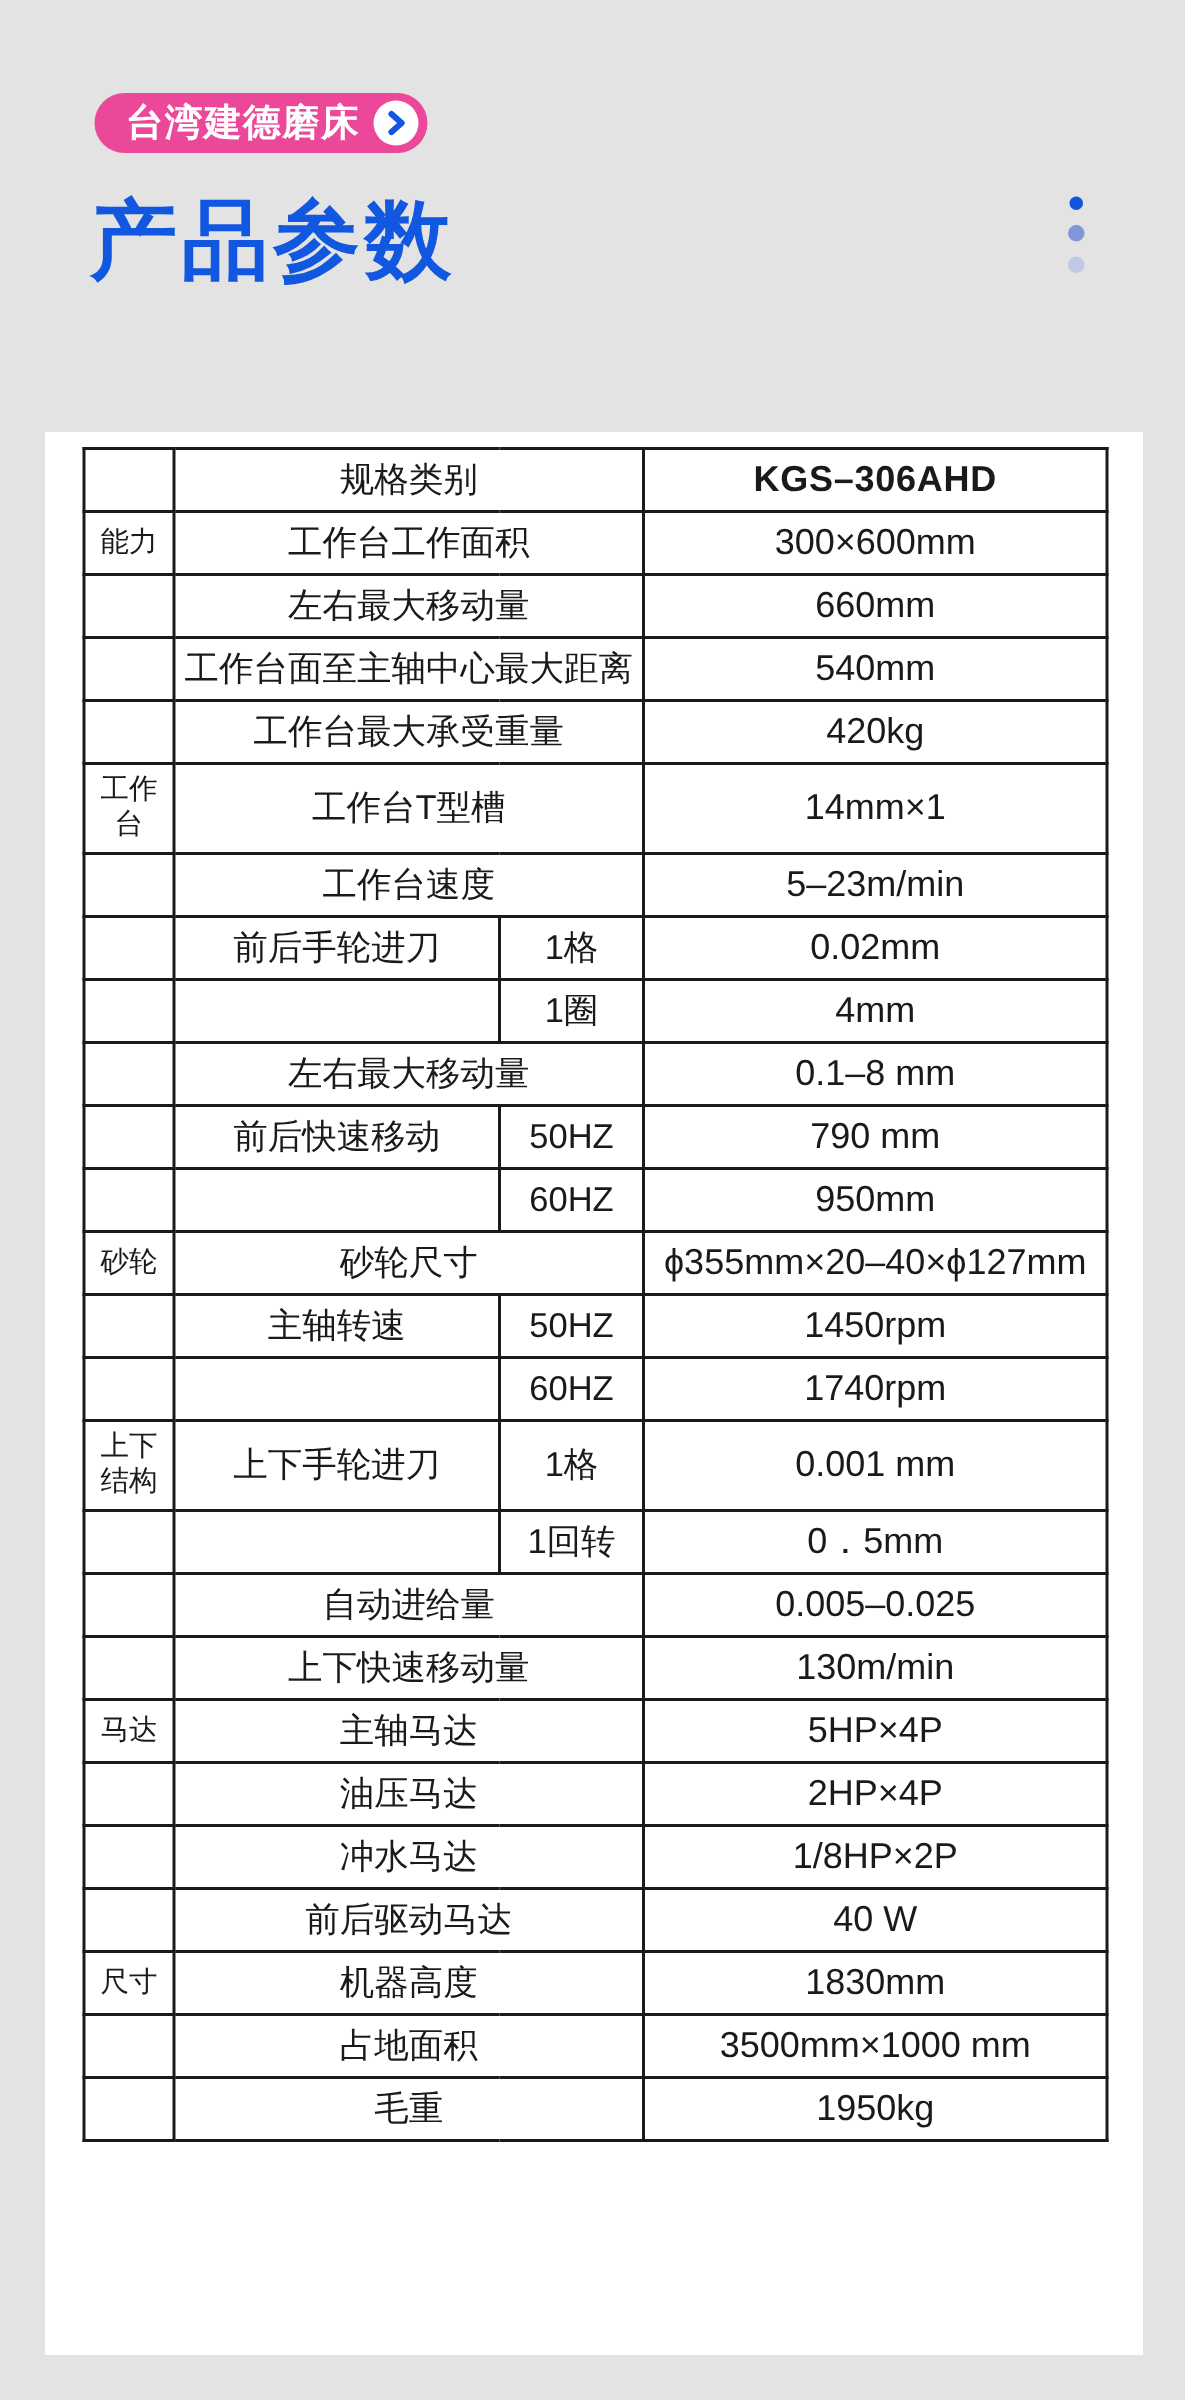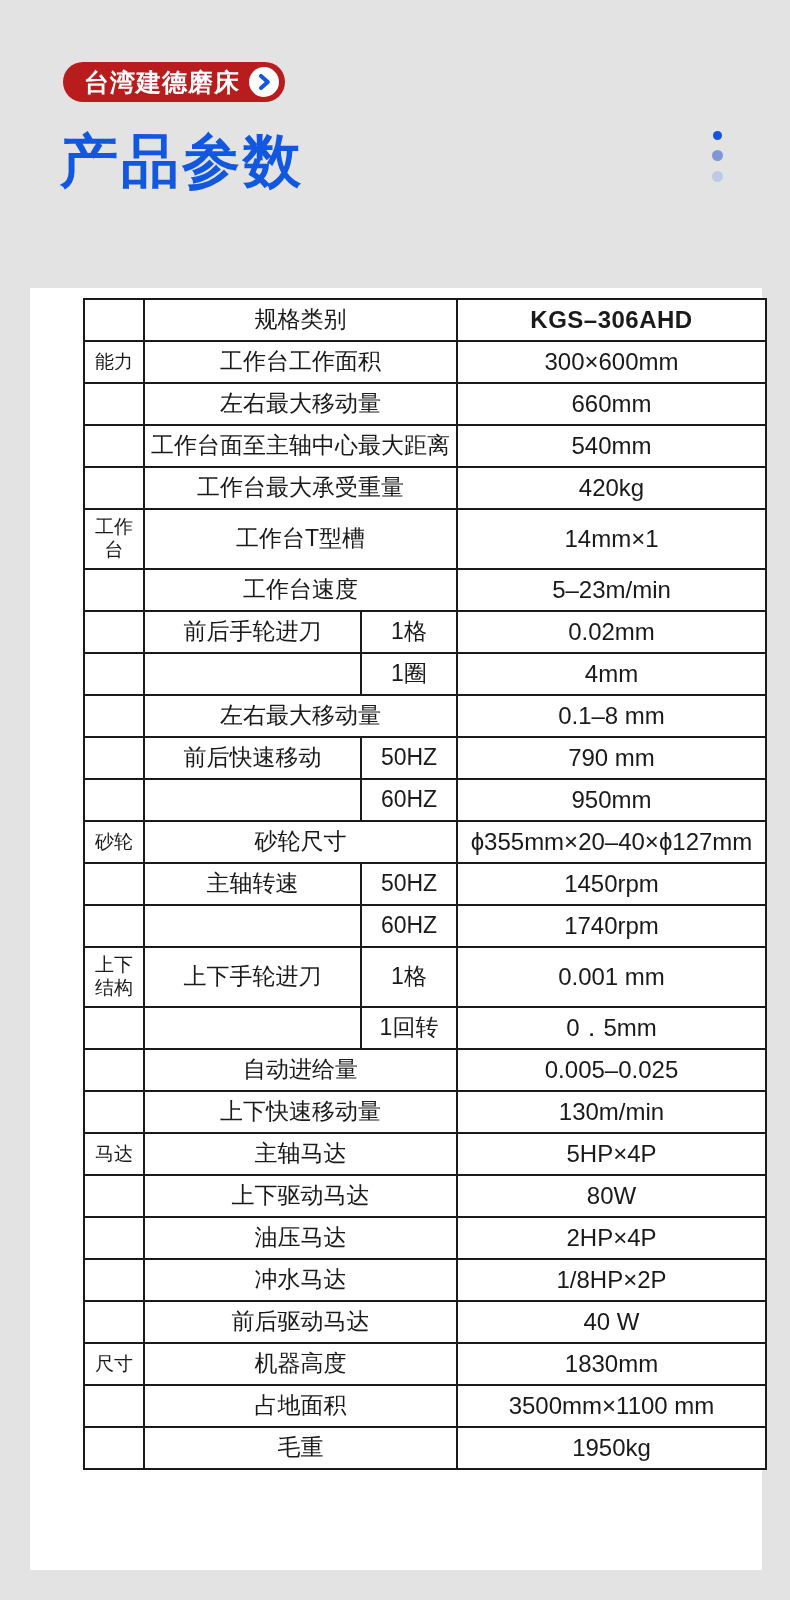--- a/index.html
+++ b/index.html
@@ -6,21 +6,21 @@
   body{
     width:790px;height:1600px;
     background:#e3e3e3;
     position:relative;
     font-family:"Liberation Sans","DejaVu Sans",sans-serif;
     overflow:hidden;
   }
   
   .badge{
     position:absolute;left:63px;top:62px;height:40px;
-    background:#b91c1c;border-radius:21px;
+    background:#ec4899;border-radius:21px;
     display:flex;align-items:center;gap:9px;
     padding:0 6px 0 21px;box-sizing:border-box;
     cursor:pointer;
   }
   .badge-label{
     color:#ffffff;font-size:25px;font-weight:bold;letter-spacing:1px;
     white-space:nowrap;line-height:1;
   }
   .badge-circle{
     width:30px;height:30px;background:#ffffff;border-radius:50%;
@@ -45,21 +45,20 @@
   
   .card{
     position:absolute;left:30px;top:288px;width:732px;height:1282px;
     background:#ffffff;
   }
   
   table.spec{
     position:absolute;left:55px;top:298px;width:682px;
     border-collapse:collapse;table-layout:fixed;
     background:#ffffff;
-    margin-left:28px;
   }
   table.spec td{
     border:2px solid #1a1a1a;
     text-align:center;vertical-align:middle;
     color:#1a1a1a;padding:0 2px;box-sizing:border-box;
     line-height:1.2;
   }
   table.spec tr{height:42px;}
   table.spec tr.tall{height:60px;}
   td.cat-cell{font-size:19px;border-radius:18px;}
@@ -201,25 +200,20 @@
         <td class="param-cell" colspan="2">上下快速移动量</td>
         <td class="value-cell">130m/min</td>
       </tr>
       <tr>
         <td class="cat-cell">马达</td>
         <td class="param-cell" colspan="2">主轴马达</td>
         <td class="value-cell">5HP×4P</td>
       </tr>
       <tr>
         <td class="cat-cell"></td>
-        <td class="param-cell" colspan="2">上下驱动马达</td>
-        <td class="value-cell">80W</td>
-      </tr>
-      <tr>
-        <td class="cat-cell"></td>
         <td class="param-cell" colspan="2">油压马达</td>
         <td class="value-cell">2HP×4P</td>
       </tr>
       <tr>
         <td class="cat-cell"></td>
         <td class="param-cell" colspan="2">冲水马达</td>
         <td class="value-cell">1/8HP×2P</td>
       </tr>
       <tr>
         <td class="cat-cell"></td>
@@ -227,21 +221,21 @@
         <td class="value-cell">40 W</td>
       </tr>
       <tr>
         <td class="cat-cell">尺寸</td>
         <td class="param-cell" colspan="2">机器高度</td>
         <td class="value-cell">1830mm</td>
       </tr>
       <tr>
         <td class="cat-cell"></td>
         <td class="param-cell" colspan="2">占地面积</td>
-        <td class="value-cell">3500mm×1100 mm</td>
+        <td class="value-cell">3500mm×1000 mm</td>
       </tr>
       <tr>
         <td class="cat-cell"></td>
         <td class="param-cell" colspan="2">毛重</td>
         <td class="value-cell">1950kg</td>
       </tr>
     </tbody>
 </table>
 
 </body></html>

